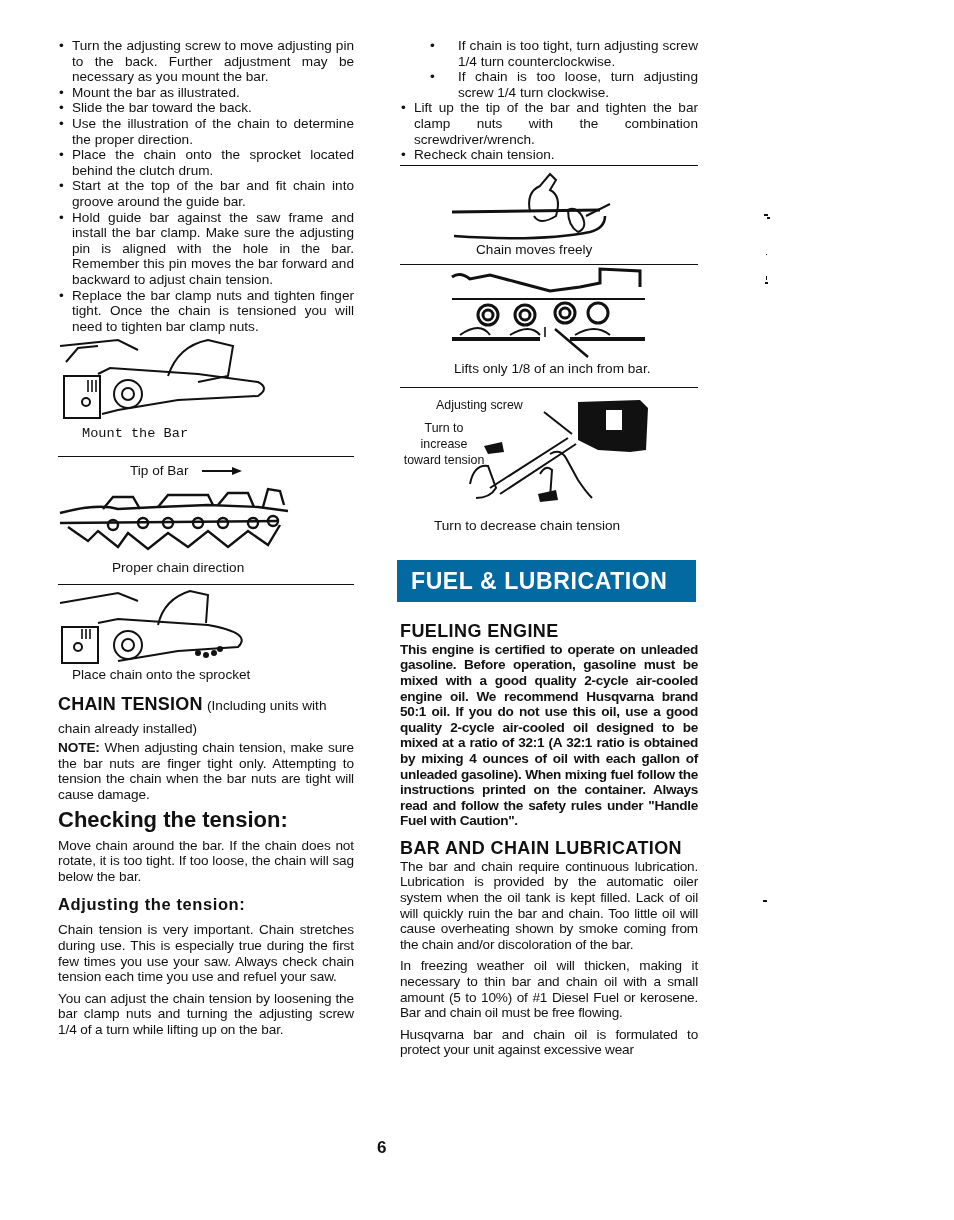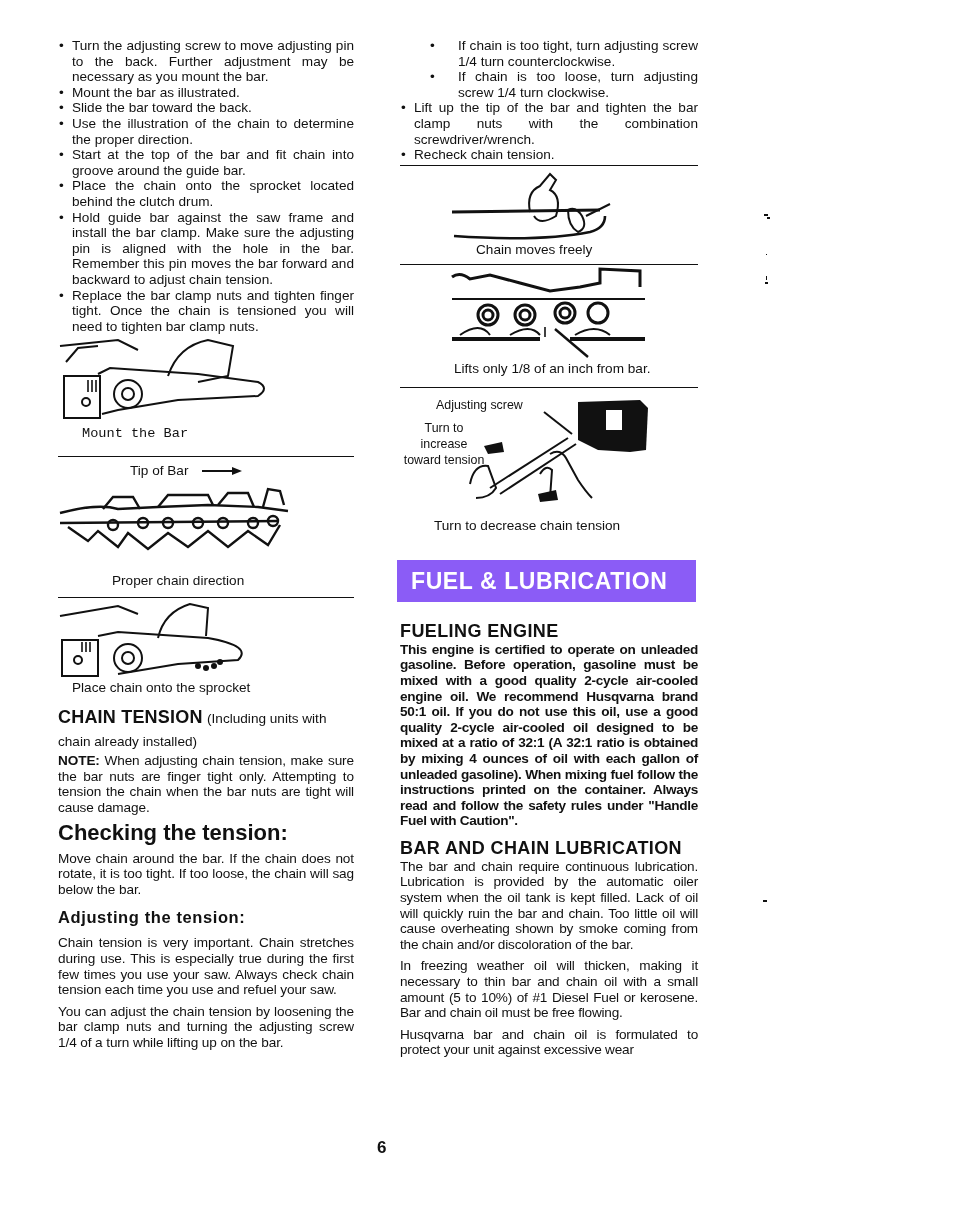--- a/index.html
+++ b/index.html
@@ -18,38 +18,38 @@
   ul.sub li::before { left: 30px; }
   .small { font-size: 12.4px; }
   .rule { border-top: 1.6px solid #111; }
   .caption { font-size: 13.6px; line-height: 16px; }
   .fig { position: relative; }
   svg { display: block; }
   .h-chain { font-size: 18px; font-weight: bold; letter-spacing: 0.2px; }
   .h-chain-sub { font-size: 13.6px; font-weight: normal; }
   .h-check { font-size: 22px; font-weight: bold; margin-top: 6px; line-height: 22px; }
   .h-adjust { font-size: 16.5px; font-weight: bold; letter-spacing: 0.6px; margin-top: 10px; line-height: 20px; }
-  .banner { background: #8b5cf6; color: #fff; font-size: 23px; font-weight: bold; letter-spacing: 0.6px;
+  .banner { background: #0369a1; color: #fff; font-size: 23px; font-weight: bold; letter-spacing: 0.6px;
             height: 42px; line-height: 42px; padding-left: 14px; margin-left: -3px; width: 285px; }
   .h-fuel { font-size: 18px; font-weight: bold; letter-spacing: 0.4px; line-height: 22px; margin-top: 18px; }
   .dense { font-size: 13.6px; line-height: 15.6px; font-weight: bold; letter-spacing: -0.3px; text-align: justify; }
   .pnum { position: absolute; left: 377px; top: 1138px; font-size: 17px; font-weight: bold; }
   .specks { position: absolute; left: 760px; top: 210px; }
 </style>
 </head>
 <body>
 
 <div class="col col-left">
   <ul class="bullets">
     <li>Turn the adjusting screw to move adjusting pin to the back. Further adjustment may be necessary as you mount the bar.</li>
     <li>Mount the bar as illustrated.</li>
     <li>Slide the bar toward the back.</li>
     <li>Use the illustration of the chain to determine the proper direction.</li>
+    <li>Place the chain onto the sprocket located behind the clutch drum.</li>
     <li>Start at the top of the bar and fit chain into groove around the guide bar.</li>
-    <li>Place the chain onto the sprocket located behind the clutch drum.</li>
     <li class="small">Hold guide bar against the saw frame and install the bar clamp. Make sure the adjusting pin is aligned with the hole in the bar. Remember this pin moves the bar forward and backward to adjust chain tension.</li>
     <li>Replace the bar clamp nuts and tighten finger tight. Once the chain is tensioned you will need to tighten bar clamp nuts.</li>
   </ul>
 
   <div class="fig" style="margin-top:2px;">
     <svg width="230" height="88" viewBox="0 0 230 88">
       <g fill="none" stroke="#111" stroke-width="2">
         <path d="M2 10 L60 4 L80 14"></path>
         <path d="M8 26 L20 12 L40 10"></path>
         <rect x="6" y="40" width="36" height="42"></rect>
@@ -91,21 +91,21 @@
         <path d="M205 24 L210 6 L222 8 L226 22"></path>
         <circle cx="55" cy="42" r="5"></circle>
           <circle cx="85" cy="40" r="5"></circle>
           <circle cx="110" cy="40" r="5"></circle>
         <circle cx="140" cy="40" r="5"></circle>
           <circle cx="165" cy="40" r="5"></circle>
           <circle cx="195" cy="40" r="5"></circle>
           <circle cx="215" cy="38" r="5"></circle>
       </g>
     </svg>
-    <div class="caption" style="padding-left:54px; margin-top:20px;">Proper chain direction</div>
+    <div class="caption" style="padding-left:54px; margin-top:7px;">Proper chain direction</div>
   </div>
 
   <div class="rule" style="margin-top:8px;"></div>
 
   <div class="fig" style="margin-top:4px;">
     <svg width="200" height="78" viewBox="0 0 200 78">
       <g fill="none" stroke="#111" stroke-width="2">
         <path d="M2 14 L60 4 L80 12"></path>
         <rect x="4" y="38" width="36" height="36"></rect>
         <path d="M40 34 L60 30 L150 36 Q195 44 180 58 L120 62 L60 72"></path>

